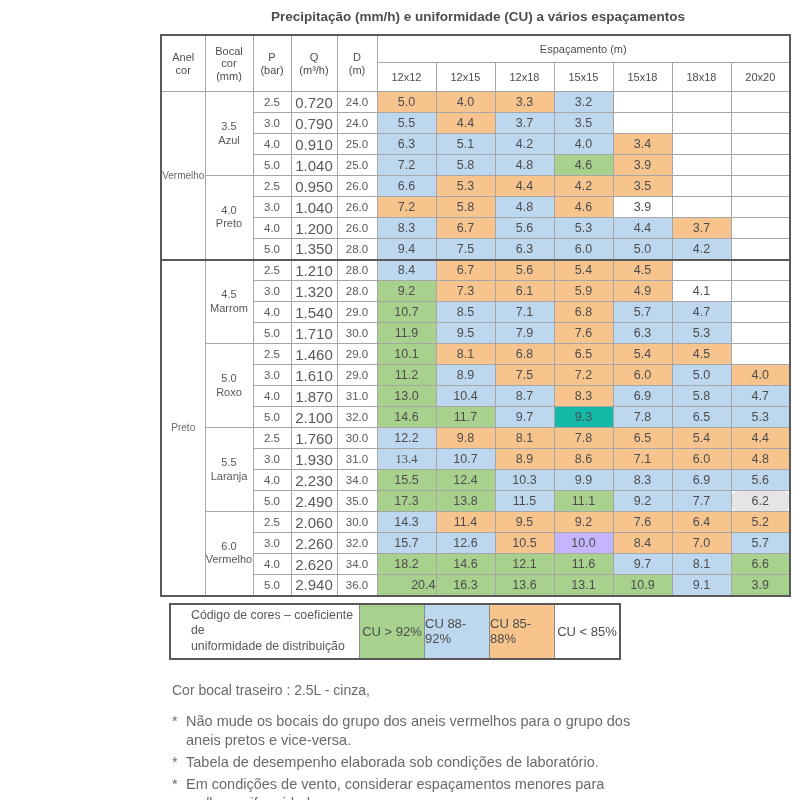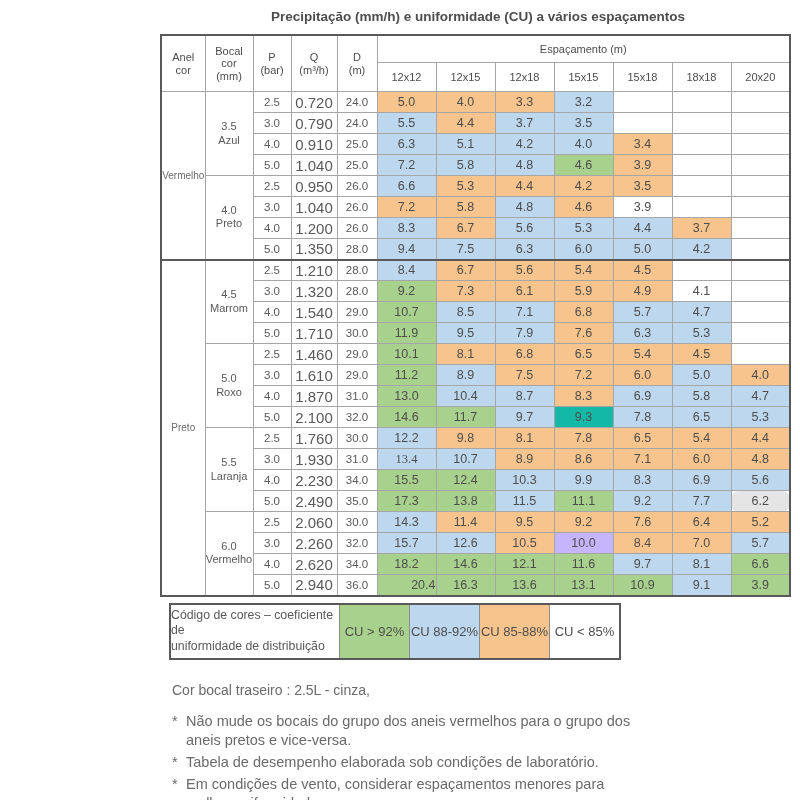--- a/index.html
+++ b/index.html
@@ -19,21 +19,21 @@
   table.perf tbody tr { height:21px; }
   td.anel { font-size:10px; color:#6a6a6a; white-space:pre-line; }
   td.bocal { font-size:11px; color:#595959; white-space:pre-line; line-height:1.25; }
   td.pqd { font-size:11.5px; color:#595959; }
   td.q { font-size:15px; }
   td.val { font-size:12.5px; color:#4d4d4d; }
   td.val.dash { border-left-style:dashed; border-left-color:#8a8a8a; }
   tr.group-start td { border-top:2px solid #595959; }
 
   .legend { display:flex; margin-top:6px; margin-left:9px; border:2px solid #595959; width:448px; }
-  .legend-label { width:166px; border-right:1px solid #8c8c8c; font-size:12.3px; color:#595959; padding:3px 2px 3px 0; white-space:pre-line; line-height:1.3; }
+  .legend-label { width:166px; border-right:1px solid #8c8c8c; font-size:12.3px; color:#595959; padding:3px 2px 3px 20px; white-space:pre-line; line-height:1.3; }
   .legend-cell { flex:1; display:flex; align-items:center; justify-content:center; font-size:13px; color:#4d4d4d; border-right:1px solid #8c8c8c; }
   .legend-cell:last-child { border-right:none; }
 
   .footer { margin-left:12px; color:#6a6a6a; }
   .cor-line { margin-top:22px; font-size:14px; }
   .notes { margin-top:14px; }
   .note { display:flex; font-size:14.5px; line-height:1.3; margin-bottom:3px; }
   .note .star { width:8px; flex:none; }
   .note .text { white-space:pre-line; padding-left:6px; }
 </style>

